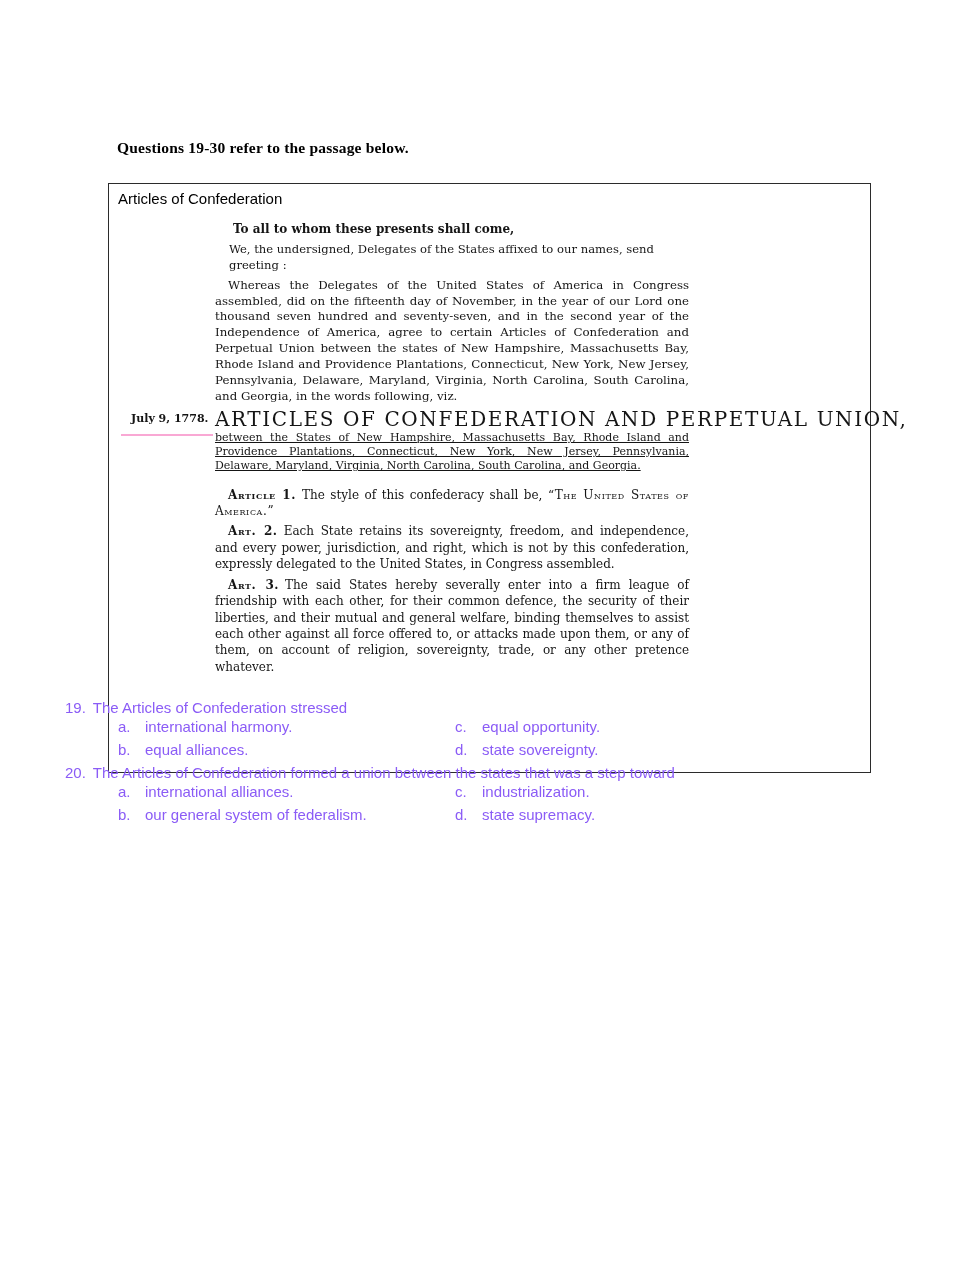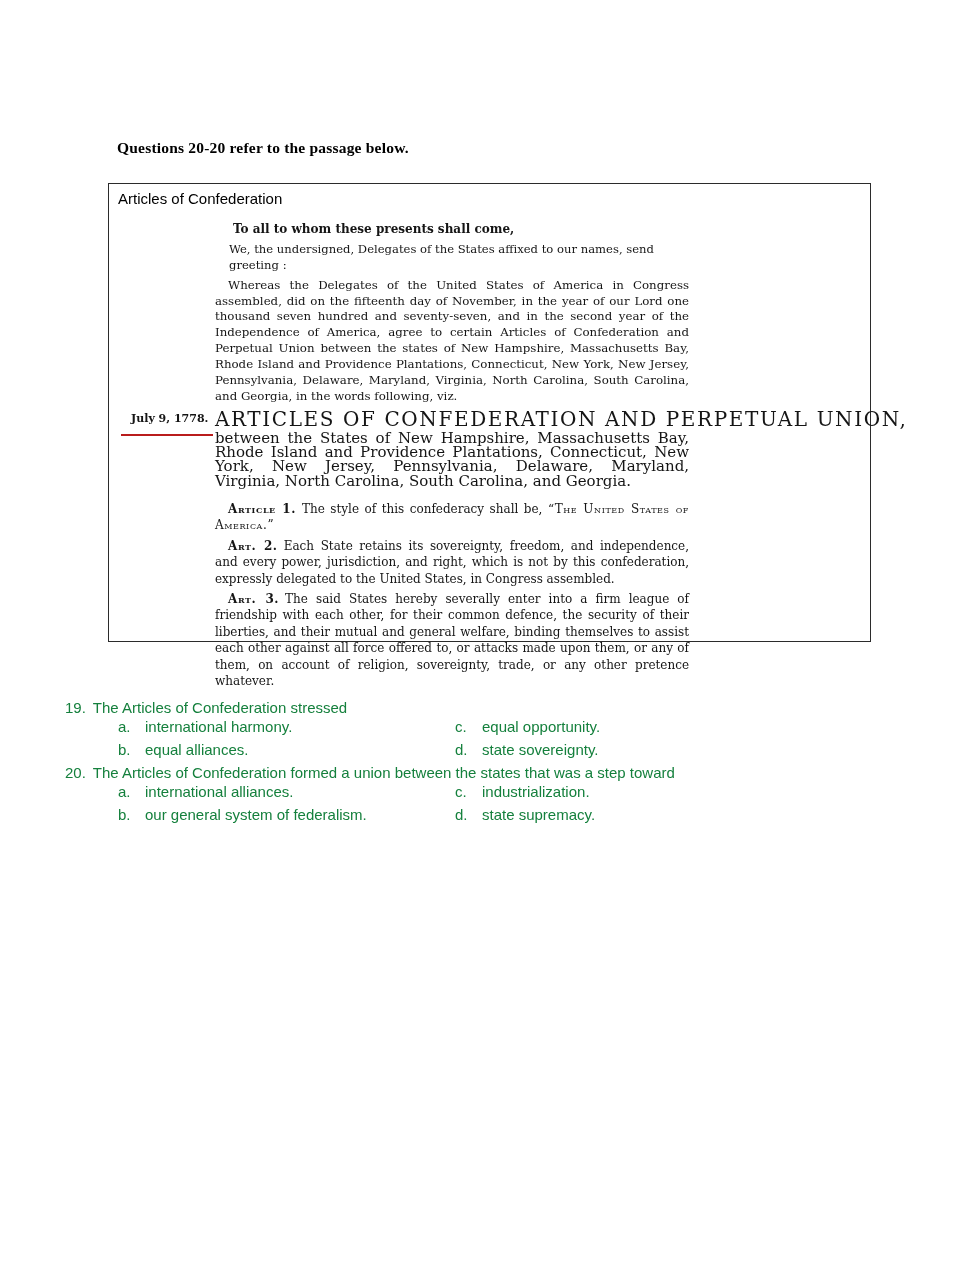--- a/index.html
+++ b/index.html
@@ -24,21 +24,21 @@
     color: #000;
     letter-spacing: 0.2px;
   }
 
   
   .passage-box {
     position: absolute;
     left: 108px;
     top: 183px;
     width: 763px;
-    height: 459px;
+    height: 590px;
     border: 1px solid #2b2b2b;
     box-sizing: border-box;
     background: #fff;
   }
   .passage-title {
     position: absolute;
     left: 9px;
     top: 6px;
     font-family: "Liberation Sans", sans-serif;
     font-size: 15px;
@@ -77,22 +77,23 @@
   .scan-heading {
     margin-top: 6px !important;
     text-align: center;
     font-size: 20px;
     letter-spacing: 1.6px;
     white-space: nowrap;
   }
   .subheading {
     margin-top: 3px !important;
     text-align: justify;
-    font-size: 15px;
+    font-size: 11px;
     line-height: 14.2px;
+    text-decoration: underline;
   }
   .article {
     margin-top: 11px !important;
     text-align: justify;
     text-indent: 13px;
     line-height: 16.4px;
   }
   .article.first { margin-top: 13px !important; }
   .art23 { margin-top: 0 !important; }
   .sc { font-variant: small-caps; letter-spacing: 0.6px; }
@@ -102,31 +103,31 @@
     position: absolute;
     left: 12px;
     top: 228px;
     width: 92px;
     font-family: "DejaVu Serif", serif;
     font-size: 11px;
     font-weight: bold;
     color: #151515;
     padding-left: 10px;
     padding-bottom: 9px;
-    border-bottom: 2px solid #b91c1c;
+    border-bottom: 2px solid #f9a8d4;
     box-sizing: border-box;
   }
 
   
   .question {
     position: absolute;
     left: 65px;
     font-family: "Liberation Sans", sans-serif;
     font-size: 15px;
-    color: #15803d;
+    color: #8b5cf6;
   }
   .q19 { top: 699px; }
   .q20 { top: 764px; }
   .q-line { white-space: nowrap; }
   .q-number { padding-right: 7px; }
   .options {
     margin-left: 53px;
     margin-top: 2px;
     display: grid;
     grid-template-columns: 337px auto;
@@ -135,21 +136,21 @@
     align-items: start;
   }
   .option { white-space: nowrap; }
   .opt-letter { display: inline-block; width: 27px; }
 </style>
 </head>
 <body>
 
 <div class="page">
 
-  <p class="instruction">Questions 20-20 refer to the passage below.</p>
+  <p class="instruction">Questions 19-30 refer to the passage below.</p>
 
   <div class="passage-box">
     <div class="passage-title">Articles of Confederation</div>
 
     <div class="date-note">
       <span>July 9, 1778.</span>
     </div>
 
     <div class="scan">
       <p class="salutation">To all to whom these presents shall come,</p>

